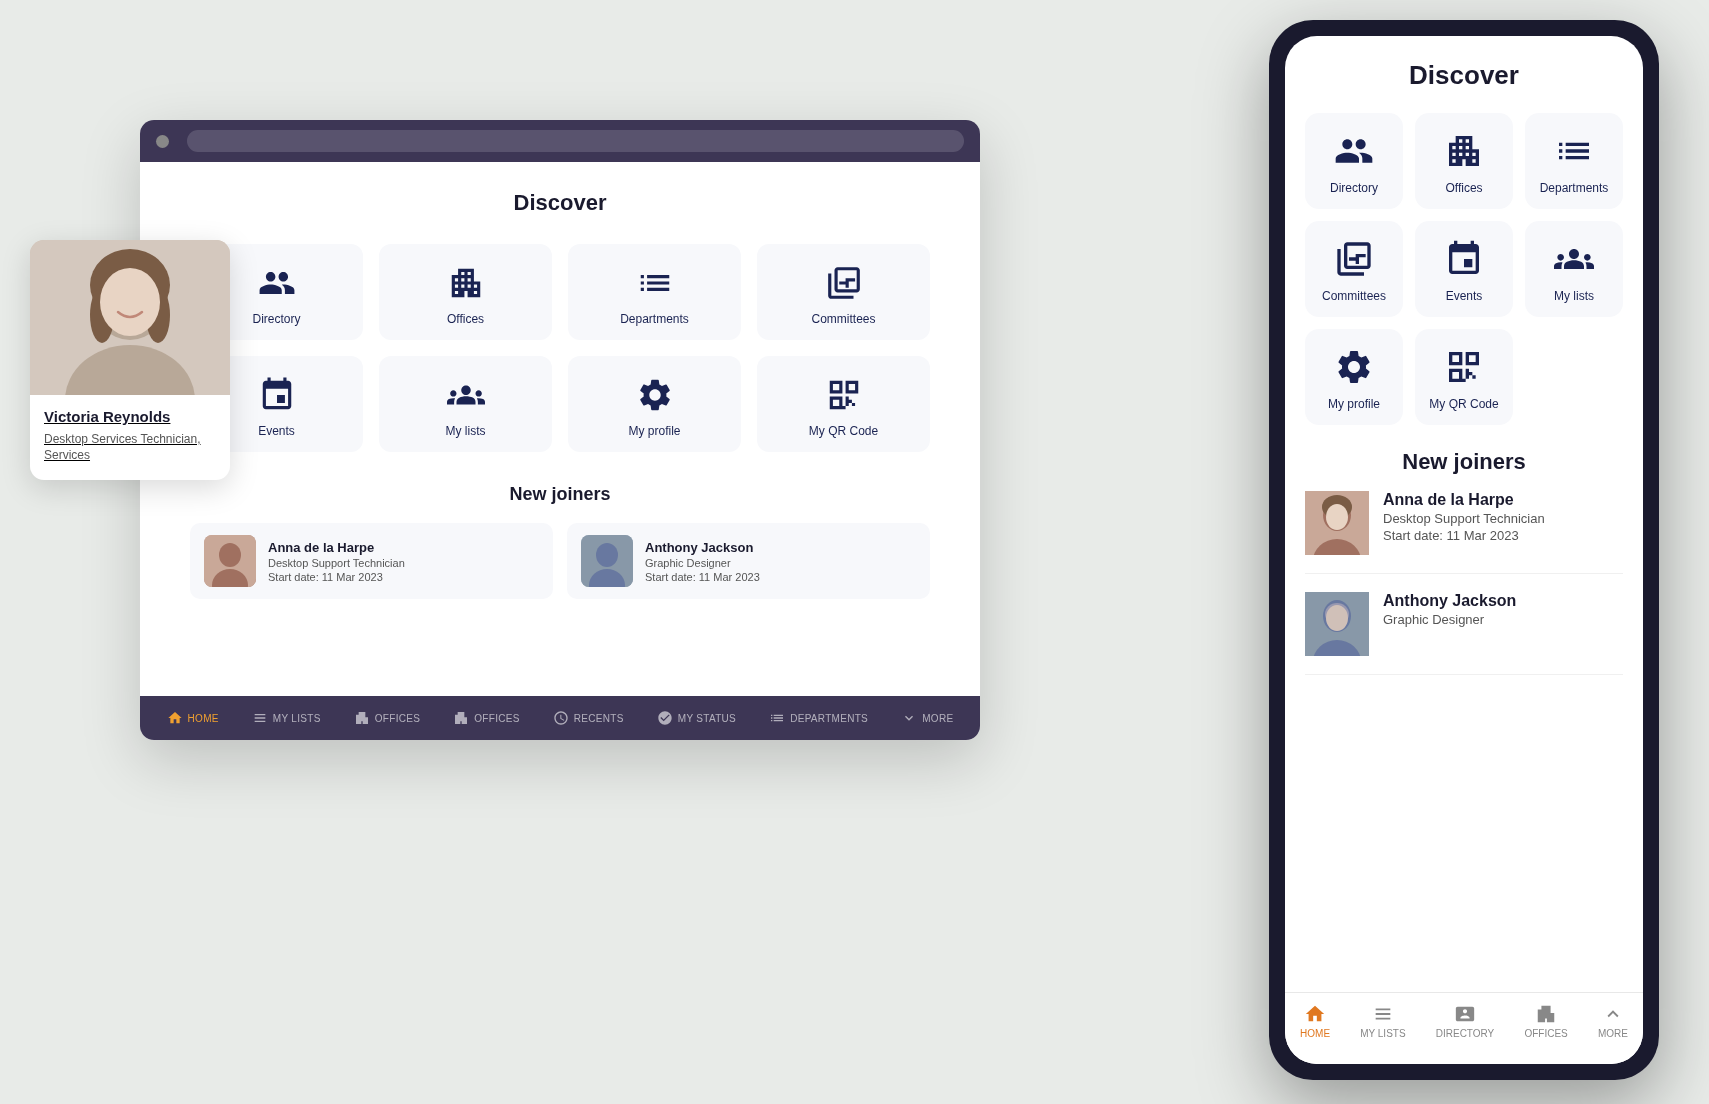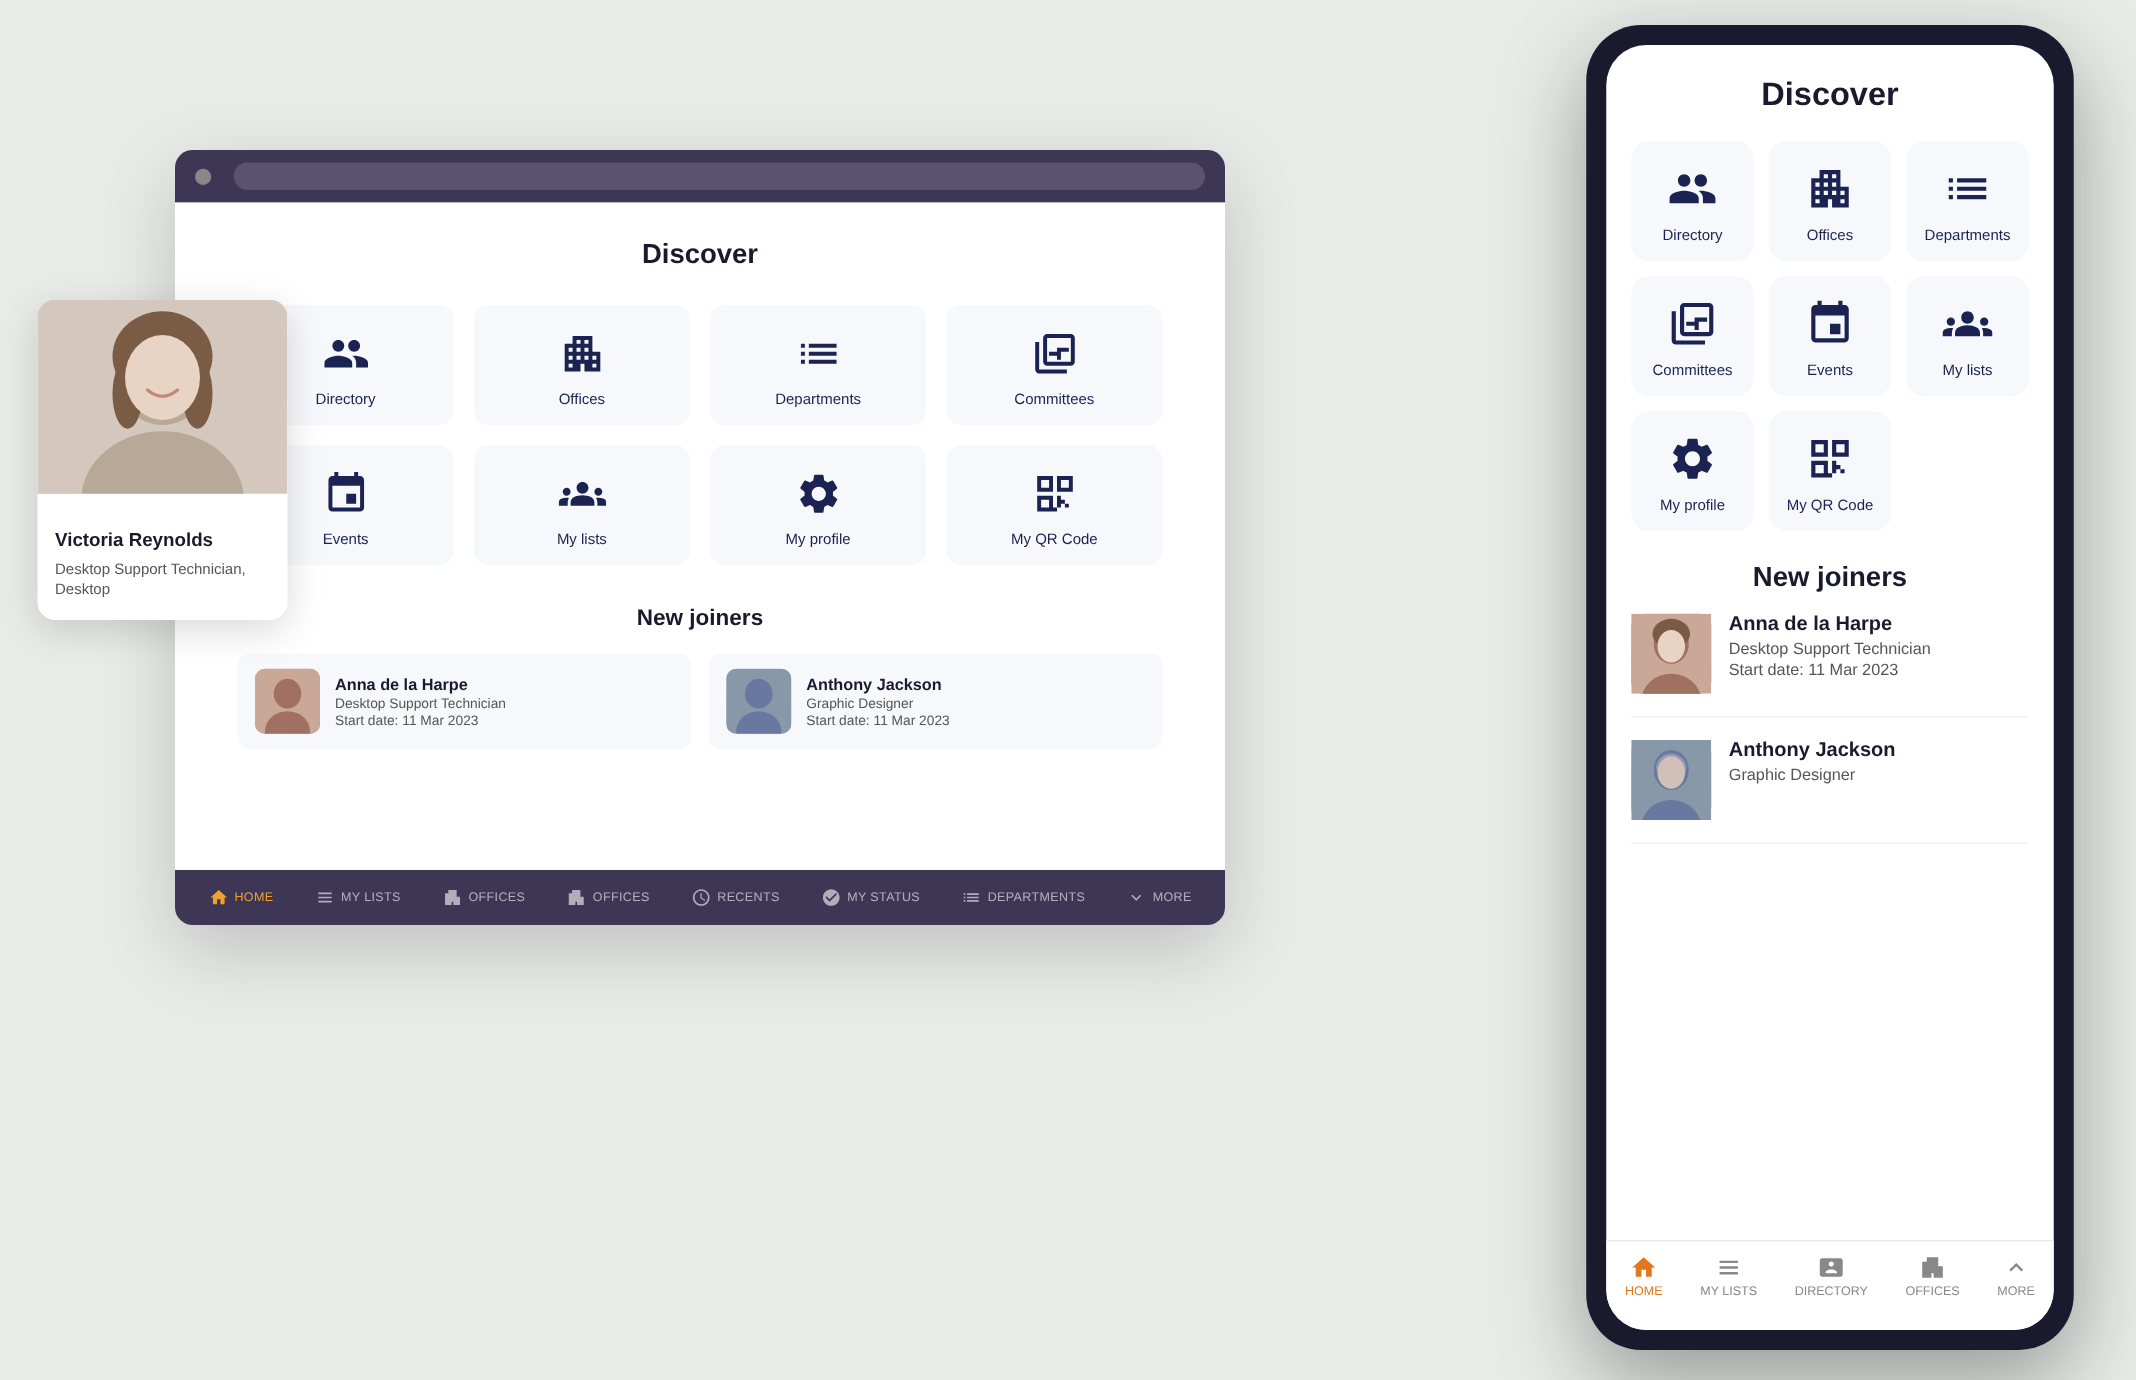--- a/index.html
+++ b/index.html
@@ -68,21 +68,22 @@
       width: 100%;
       height: 155px;
       background: linear-gradient(135deg, #c8bdb0 0%, #e0d5cc 100%);
       display: flex;
       align-items: center;
       justify-content: center;
       overflow: hidden;
     }
     
     .profile-card-info {
-      padding: 28px 14px 16px;
+      padding: 12px 14px 16px;
+      text-decoration: underline;
     }
     .profile-card-name {
       font-size: 15px;
       font-weight: 700;
       color: #1a1a2e;
       line-height: 1.3;
     }
     .profile-card-title {
       font-size: 12px;
       color: #555;
@@ -477,21 +478,21 @@
       <ellipse cx="72" cy="75" rx="12" ry="28" fill="#7a5c45"></ellipse>
       <ellipse cx="128" cy="75" rx="12" ry="28" fill="#7a5c45"></ellipse>
 
       <ellipse cx="100" cy="62" rx="30" ry="34" fill="#e8d4c4"></ellipse>
 
       <path d="M88 72 Q100 82 112 72" stroke="#c08878" stroke-width="2.5" fill="none" stroke-linecap="round"></path>
     </svg>
   </div>
   <div class="profile-card-info">
     <div class="profile-card-name">Victoria Reynolds</div>
-    <div class="profile-card-title">Desktop Support Technician, Desktop</div>
+    <div class="profile-card-title">Desktop Services Technician, Services</div>
   </div>
 </div>
 
 <div class="mobile-phone">
   <div class="phone-inner">
     <div class="phone-content">
       <div class="phone-discover-title">Discover</div>
 
       <div class="phone-grid">
 

